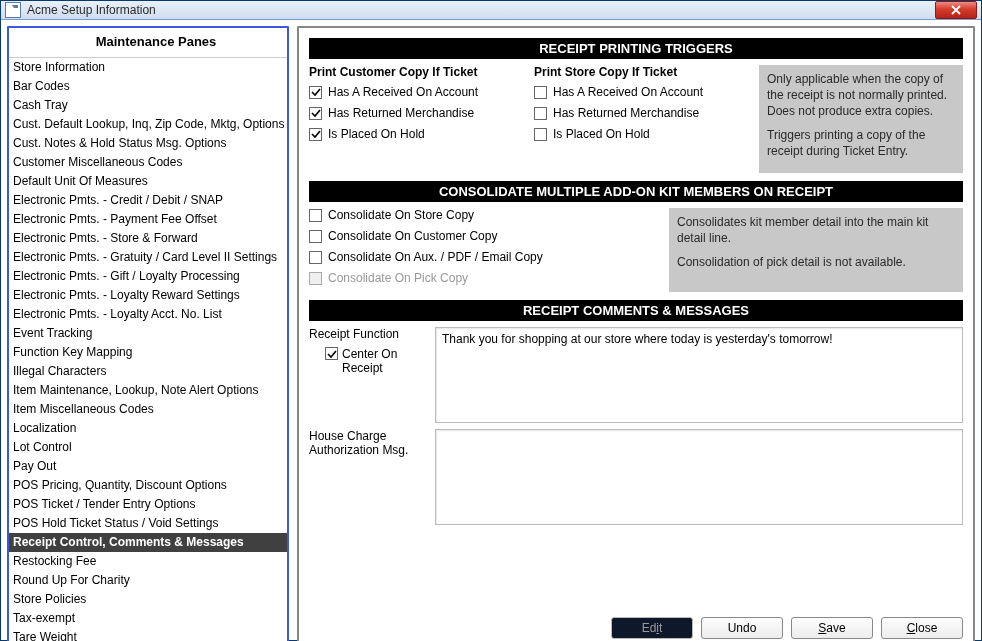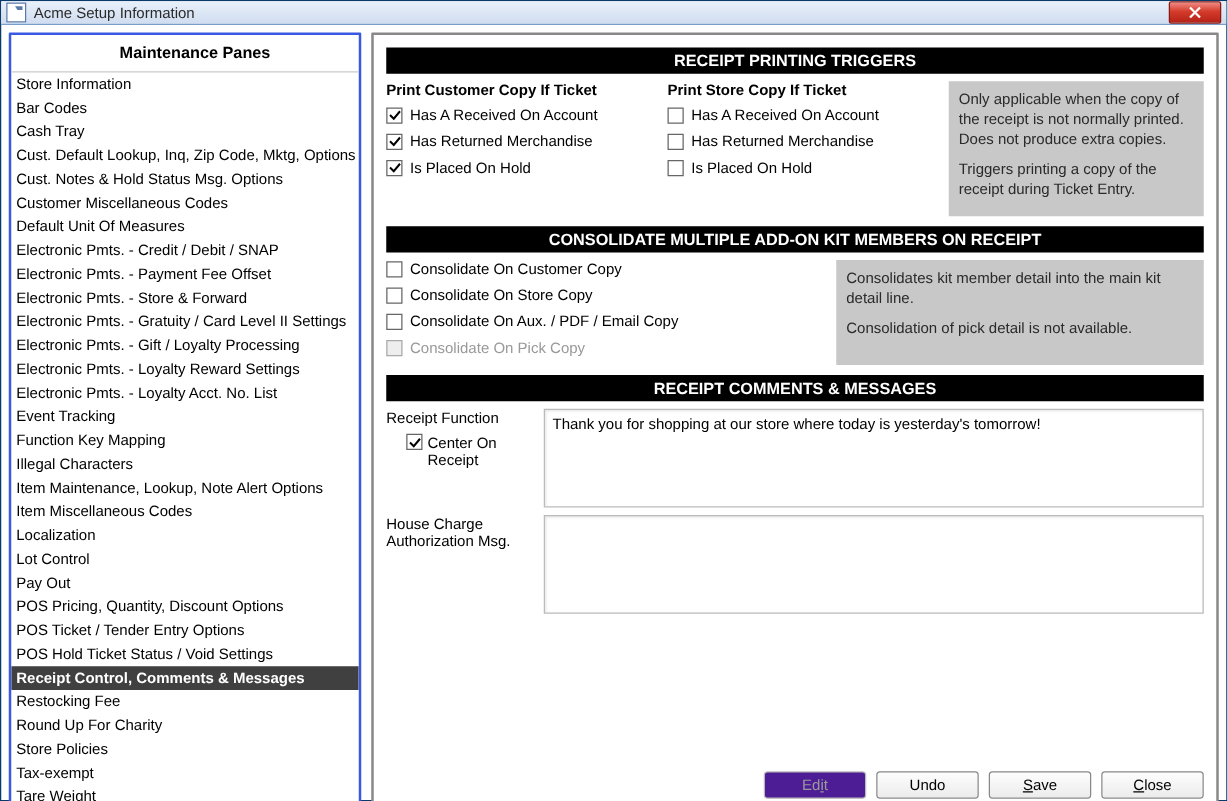--- a/index.html
+++ b/index.html
@@ -152,21 +152,21 @@
     .consolidate-col { width:360px; }
     .comments-area { display:flex; gap:8px; }
     .comment-label-col {
       width: 118px;
       display: flex;
       flex-direction: column;
       gap: 6px;
     }
     .textarea {
       flex: 1;
-      height: 79px;
+      height: 96px;
       border: 1px solid #bbb;
       background: #fff;
       padding: 4px 6px;
       font-family: inherit;
       font-size: 12px;
       resize: none;
       box-shadow: inset 1px 1px 2px rgba(0,0,0,0.1);
     }
     .button-bar {
       position: absolute;
@@ -181,21 +181,21 @@
       border: 1px solid #888;
       background: linear-gradient(to bottom,#fdfdfd,#ececec);
       border-radius: 3px;
       font-family: inherit;
       font-size: 12px;
       cursor: pointer;
       display: inline-flex;
       align-items: center;
       justify-content: center;
     }
-    .btn.disabled { color:#9a9a9a; border-color:#bbb; background:#4c1d95; cursor:default; }
+    .btn.disabled { color:#9a9a9a; border-color:#bbb; background:#0f172a; cursor:default; }
     .underline-key { text-decoration: underline; }
     .disabled-text { color: #999; text-align: center; }
     .center-on {
       display: flex;
       align-items: flex-start;
       gap: 4px;
       margin-left: 16px;
     }
   </style>
 </head>
@@ -302,25 +302,25 @@
           <p>Only applicable when the copy of the receipt is not normally printed.  Does not produce extra copies.</p>
           <p>Triggers printing a copy of the receipt during Ticket Entry.</p>
         </div>
       </div>
 
       <div class="section-header">CONSOLIDATE MULTIPLE ADD-ON KIT MEMBERS ON RECEIPT</div>
       <div class="consolidate-row">
         <div class="consolidate-col" id="consolidate-opts">
             <div class="cbx-row">
               <span class="cbx"></span>
-              <span>Consolidate On Customer Copy</span>
+              <span>Consolidate On Store Copy</span>
             </div>
             <div class="cbx-row">
               <span class="cbx"></span>
-              <span>Consolidate On Store Copy</span>
+              <span>Consolidate On Customer Copy</span>
             </div>
             <div class="cbx-row">
               <span class="cbx"></span>
               <span>Consolidate On Aux. / PDF / Email Copy</span>
             </div>
             <div class="cbx-row">
               <span class="cbx disabled"></span>
               <span class="disabled-text">Consolidate On Pick Copy</span>
             </div>
           </div>

